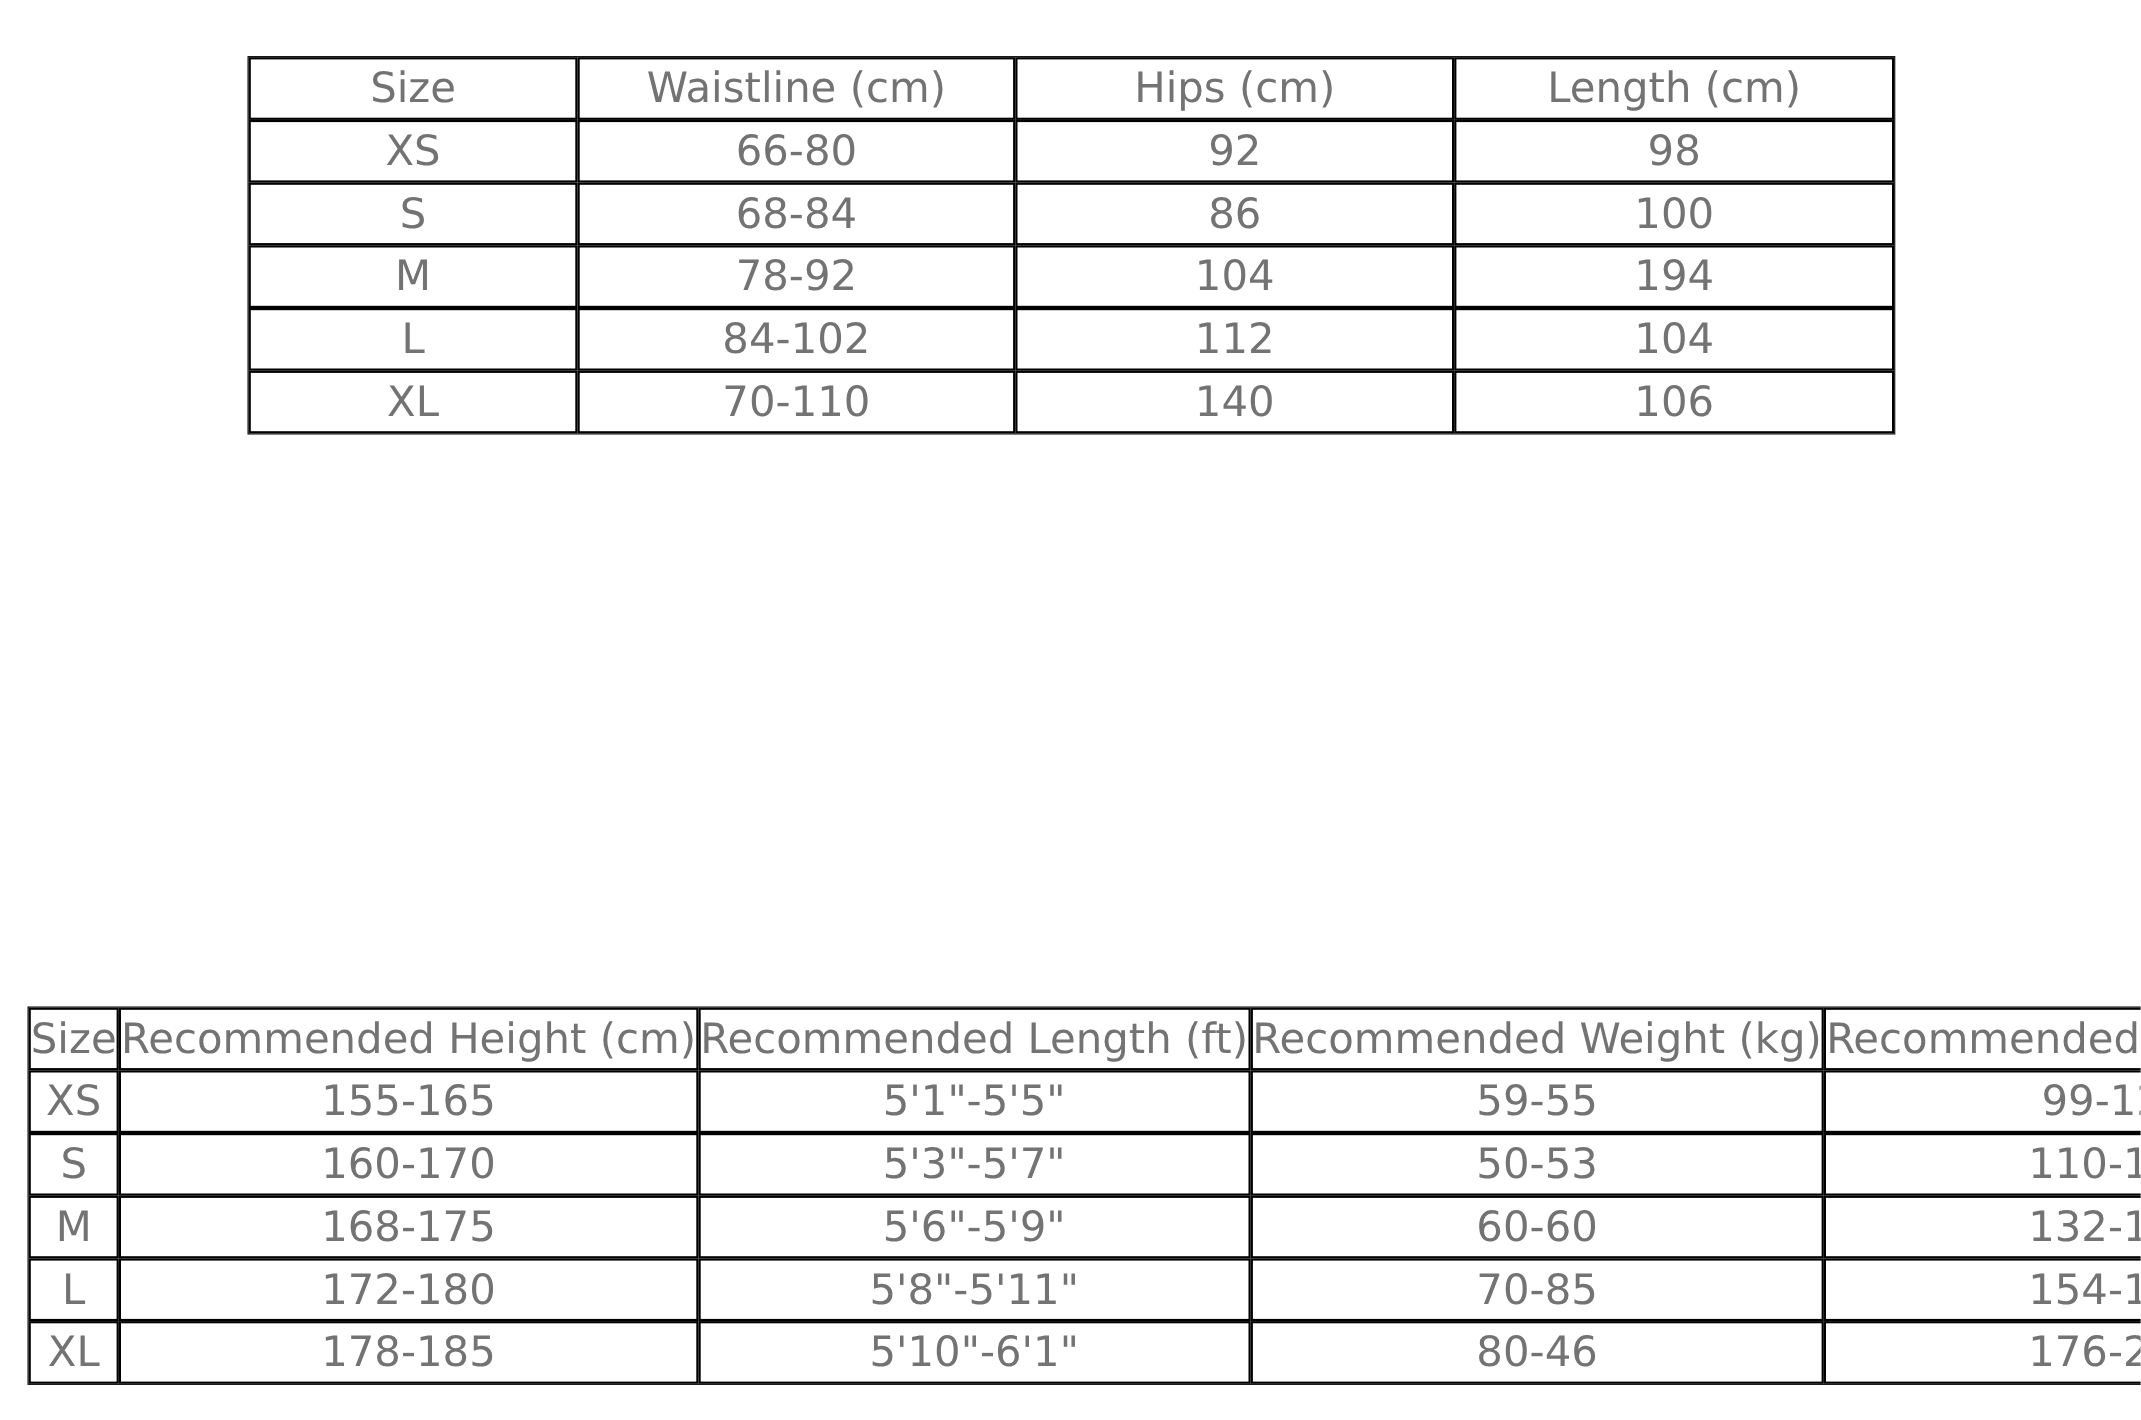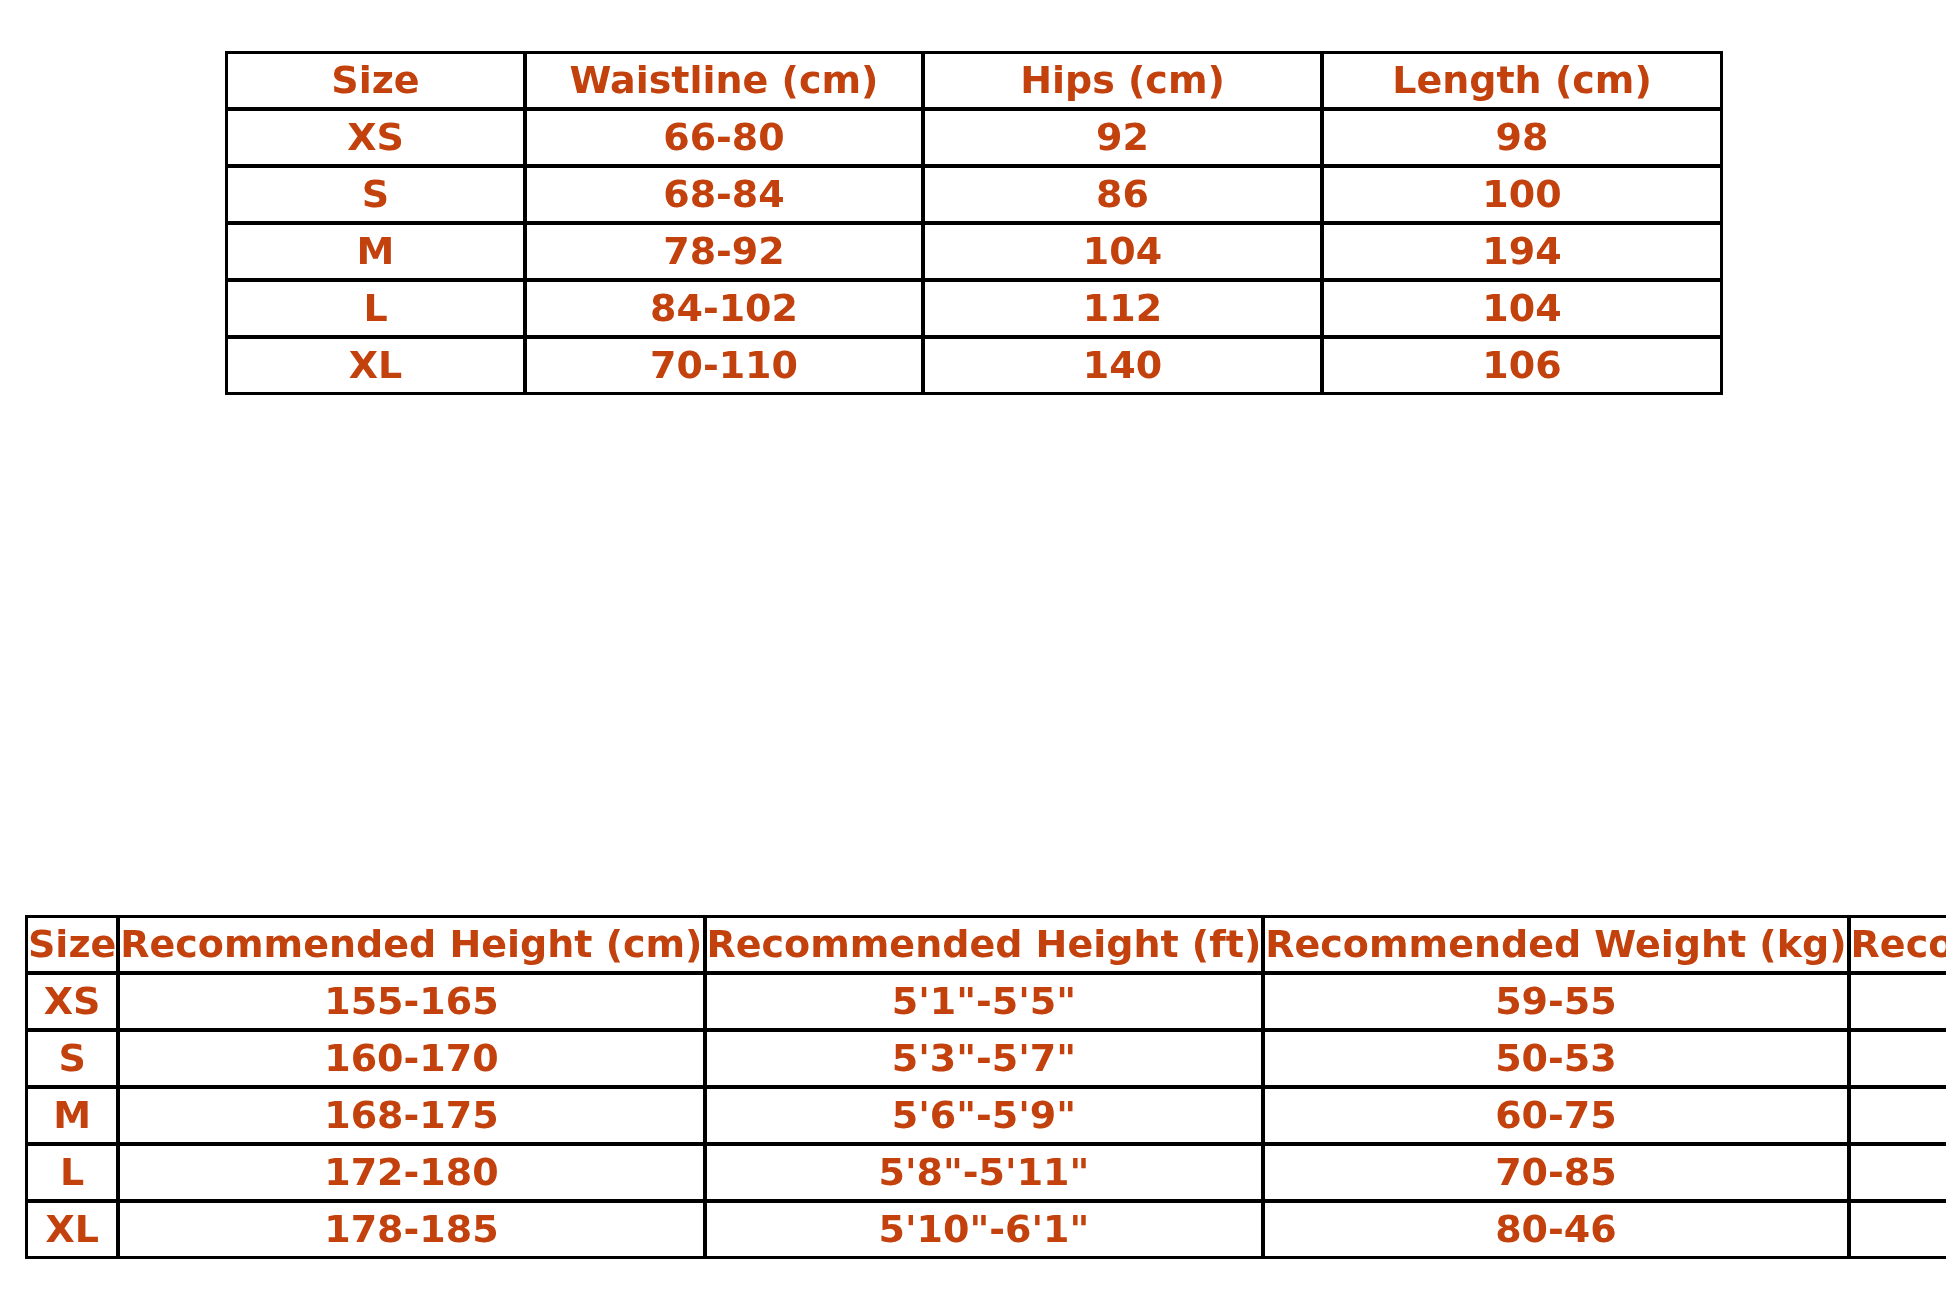--- a/index.html
+++ b/index.html
@@ -20,24 +20,24 @@
     border: 1px solid #000000;
     background: #ffffff;
   }
   .tbl th, .tbl td {
     box-sizing: border-box;
     border: 2px solid #000000;
     height: 53px;
     padding: 0;
     text-align: center;
     vertical-align: middle;
-    font-weight: bold;
+    font-weight: normal;
     font-size: 38px;
     line-height: 53px;
-    color: #c2410c;
+    color: #737373;
     white-space: nowrap;
     overflow: visible; 
     background: transparent;
   }
   .tbl-top    { left: 225px; top: 51px;  }
   .tbl-bottom { left: 25px;  top: 915px; }
 </style>
 </head>
 <body>
 
@@ -96,21 +96,21 @@
         <col style="width: 298px;">
         <col style="width: 399px;">
         <col style="width: 399px;">
         <col style="width: 399px;">
         <col style="width: 398px;">
       </colgroup>
       <thead>
         <tr>
           <th>Size</th>
           <th>Recommended Height (cm)</th>
-          <th>Recommended Height (ft)</th>
+          <th>Recommended Length (ft)</th>
           <th>Recommended Weight (kg)</th>
           <th>Recommended Weight (lbs)</th>
         </tr>
       </thead>
       <tbody>
         <tr>
           <td>XS</td>
           <td>155-165</td>
           <td>5'1"-5'5"</td>
           <td>59-55</td>
@@ -120,21 +120,21 @@
           <td>S</td>
           <td>160-170</td>
           <td>5'3"-5'7"</td>
           <td>50-53</td>
           <td>110-143</td>
         </tr>
         <tr>
           <td>M</td>
           <td>168-175</td>
           <td>5'6"-5'9"</td>
-          <td>60-75</td>
+          <td>60-60</td>
           <td>132-165</td>
         </tr>
         <tr>
           <td>L</td>
           <td>172-180</td>
           <td>5'8"-5'11"</td>
           <td>70-85</td>
           <td>154-187</td>
         </tr>
         <tr>

